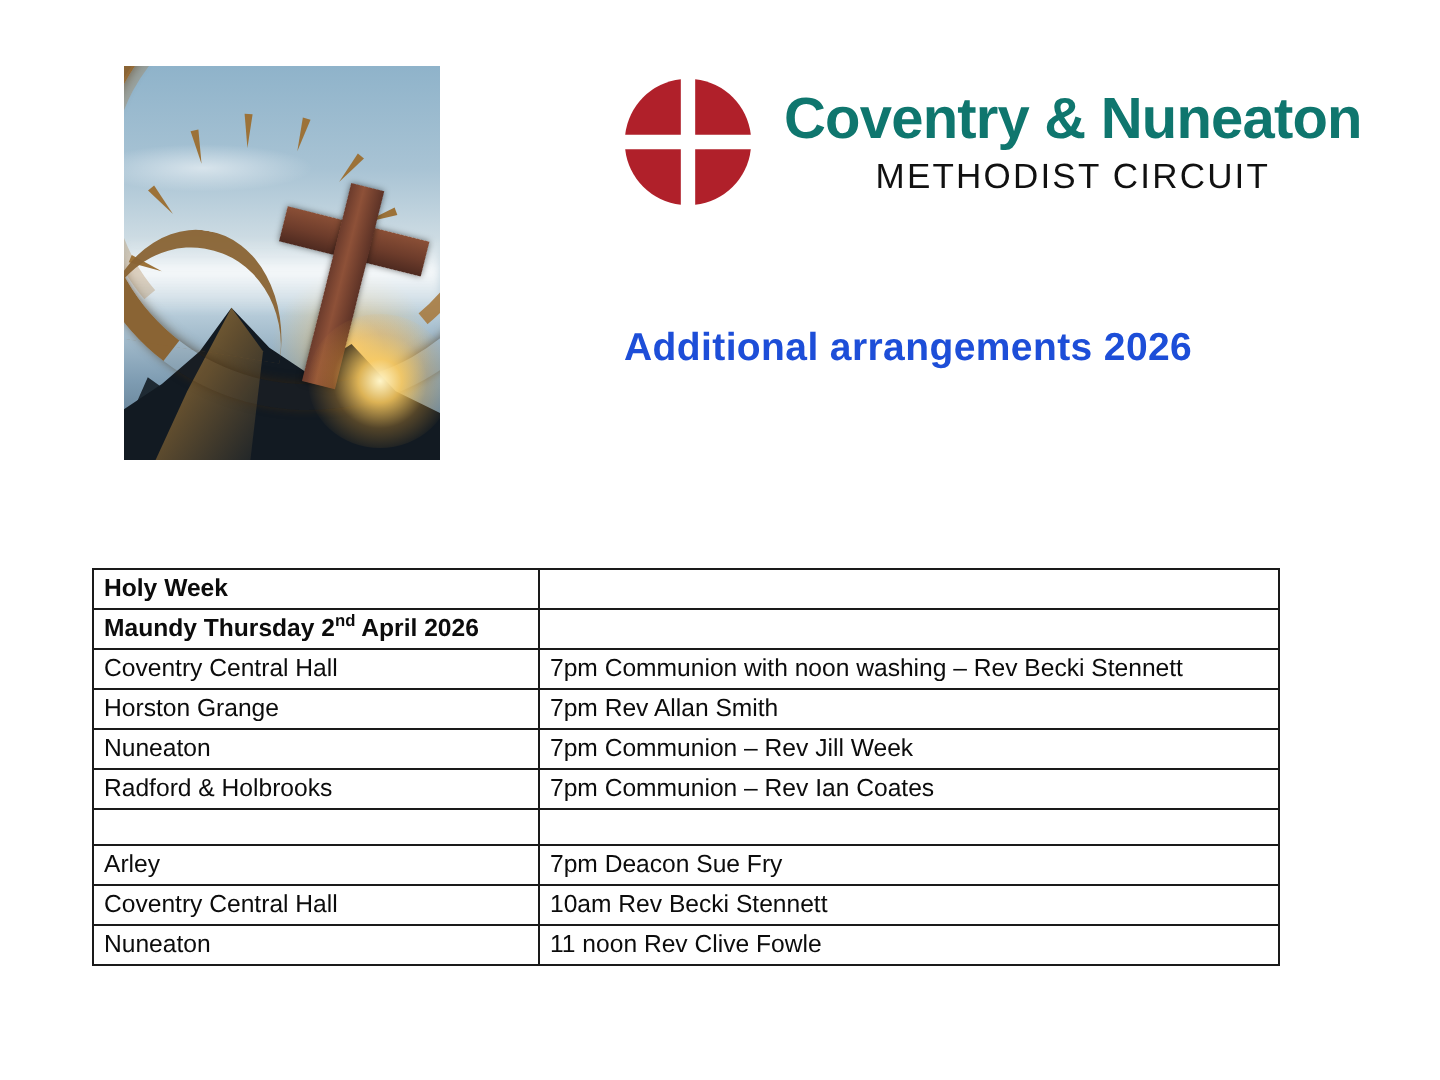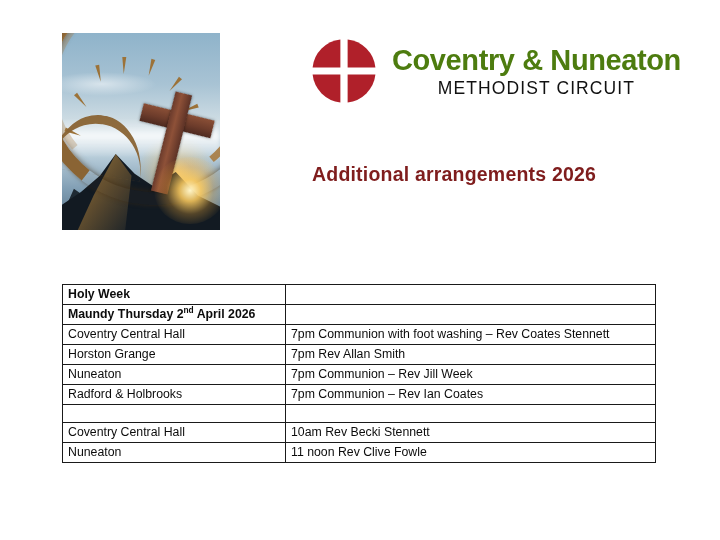--- a/index.html
+++ b/index.html
@@ -163,21 +163,21 @@
     position: relative;
     flex: 0 0 auto;
   }
   .logo-text {
     margin-left: 14px;
     padding-top: 2px;
   }
   .logo-title {
     font-size: 29px;
     font-weight: bold;
-    color: #4d7c0f;
+    color: #0f766e;
     letter-spacing: -0.4px;
     line-height: 1.05;
     white-space: nowrap;
   }
   .logo-sub {
     font-size: 17.5px;
     color: #111111;
     letter-spacing: 1.1px;
     text-align: center;
     line-height: 1.2;
@@ -185,29 +185,29 @@
     white-space: nowrap;
   }
 
   
   .page-title {
     position: absolute;
     left: 312px;
     top: 163px;
     font-size: 19.5px;
     font-weight: bold;
-    color: #7f1d1d;
+    color: #1d4ed8;
     letter-spacing: 0.2px;
     white-space: nowrap;
   }
 
   
   .sched-table {
     position: absolute;
-    left: 62px;
+    left: 46px;
     top: 284px;
     width: 593px;
     border-collapse: collapse;
     table-layout: fixed;
   }
   .sched-table td {
     border: 1px solid #1a1a1a;
     height: 19px;
     padding: 0 0 0 5px;
     font-size: 12.3px;
@@ -284,39 +284,43 @@
       <tr>
         <td class="col-a bold">Holy Week</td>
         <td class="col-b"></td>
       </tr>
       <tr>
         <td class="col-a bold">Maundy Thursday 2<sup>nd</sup> April 2026</td>
         <td class="col-b"></td>
       </tr>
       <tr>
         <td class="col-a">Coventry Central Hall</td>
-        <td class="col-b">7pm Communion with foot washing – Rev Coates Stennett</td>
+        <td class="col-b">7pm Communion with noon washing – Rev Becki Stennett</td>
       </tr>
       <tr>
         <td class="col-a">Horston Grange</td>
         <td class="col-b">7pm Rev Allan Smith</td>
       </tr>
       <tr>
         <td class="col-a">Nuneaton</td>
         <td class="col-b">7pm Communion – Rev Jill Week</td>
       </tr>
       <tr>
         <td class="col-a">Radford &amp; Holbrooks</td>
         <td class="col-b">7pm Communion – Rev Ian Coates</td>
       </tr>
       <tr>
         <td class="col-a empty"></td>
         <td class="col-b empty"></td>
       </tr>
       <tr>
+        <td class="col-a">Arley</td>
+        <td class="col-b">7pm Deacon Sue Fry</td>
+      </tr>
+      <tr>
         <td class="col-a">Coventry Central Hall</td>
         <td class="col-b">10am Rev Becki Stennett</td>
       </tr>
       <tr>
         <td class="col-a">Nuneaton</td>
         <td class="col-b">11 noon Rev Clive Fowle</td>
       </tr>
     </tbody>
 </table>
 

